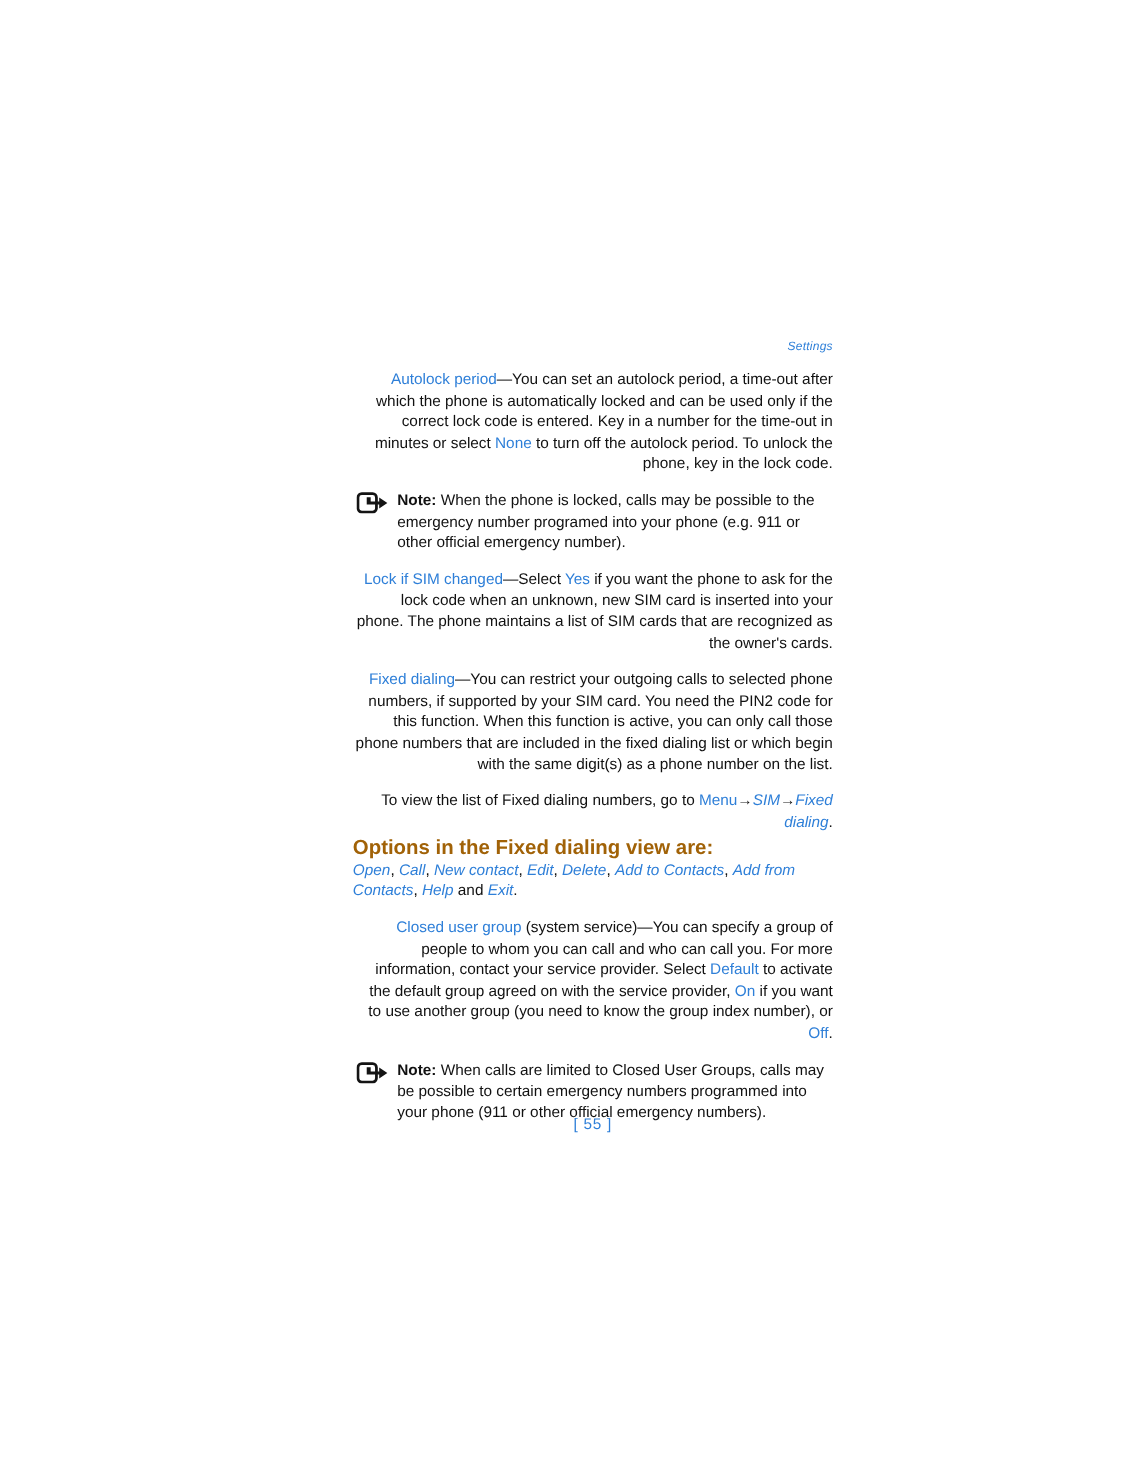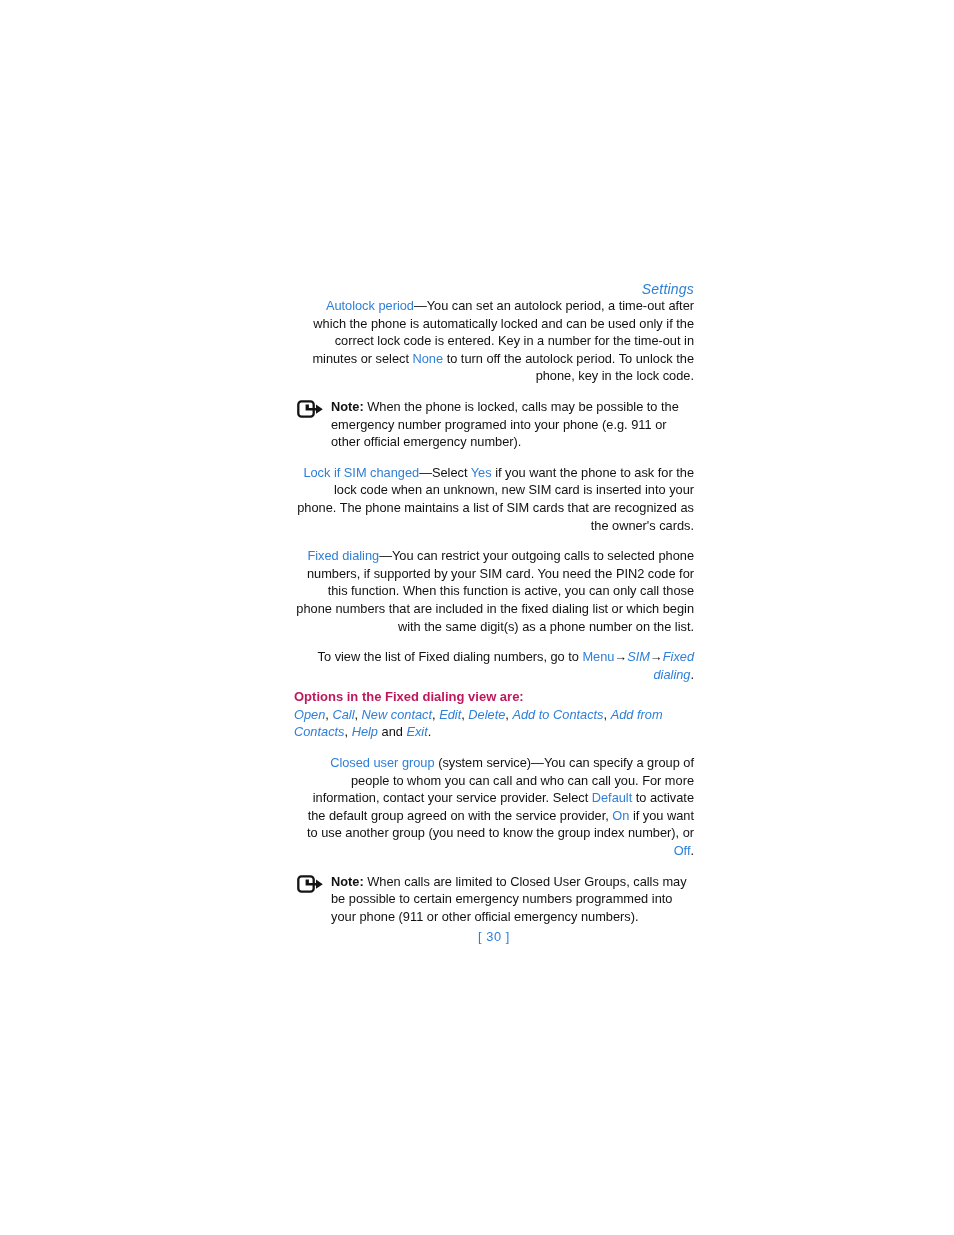--- a/index.html
+++ b/index.html
@@ -29,25 +29,25 @@
   .content {
     position: absolute;
     left: 294px;
     top: 282px;
     width: 400px;
   }
 
   .running-head {
     text-align: right;
     font-style: italic;
-    font-size: 14px;
+    font-size: 10px;
     line-height: 15px;
     color: #2e7fd8;
     letter-spacing: 0.2px;
-    margin: 0 0 0 0;
+    margin: 0 0 10px 0;
   }
 
   p.body-para {
     margin: 0 0 13px 0;
     font-size: 12.8px;
     line-height: 17.6px;
     text-align: right;
     color: #111111;
     letter-spacing: -0.01px;
   }
@@ -79,24 +79,24 @@
     position: absolute;
     left: 3px;
     top: 2px;
     width: 27px;
     height: 18px;
     display: block;
   }
 
   .options-heading {
     font-weight: bold;
-    font-size: 13px;
+    font-size: 17px;
     line-height: 17.6px;
     margin: 0;
-    color: #be185d;
+    color: #a16207;
   }
 
   .options-list {
     margin: 0 0 13px 0;
     font-size: 12.8px;
     line-height: 17.6px;
     color: #111111;
   }
 
   .page-number {
@@ -152,15 +152,15 @@
         <svg width="27" height="18" viewBox="0 0 27 18" xmlns="http://www.w3.org/2000/svg">
           <rect x="1.3" y="1.3" width="15.4" height="15.4" rx="3.2" ry="3.2" fill="none" stroke="#141414" stroke-width="2.3"></rect>
           <path d="M8.6 4.4 L11.9 4.4 L11.9 8.0 L19.0 8.0 L19.0 4.6 L25.8 9.2 L19.0 13.8 L19.0 10.4 L8.6 10.4 Z" fill="#141414"></path>
         </svg>
       </span>
       <p class="note-text"><span class="bold">Note:</span><span> When calls are limited to Closed User Groups, calls may be possible to certain emergency numbers programmed into your phone (911 or other official emergency numbers).</span></p>
     </div>
 
   </div>
 
-  <div class="page-number">[ 30 ]</div>
+  <div class="page-number">[ 55 ]</div>
 
 </div>
 
 </body></html>

